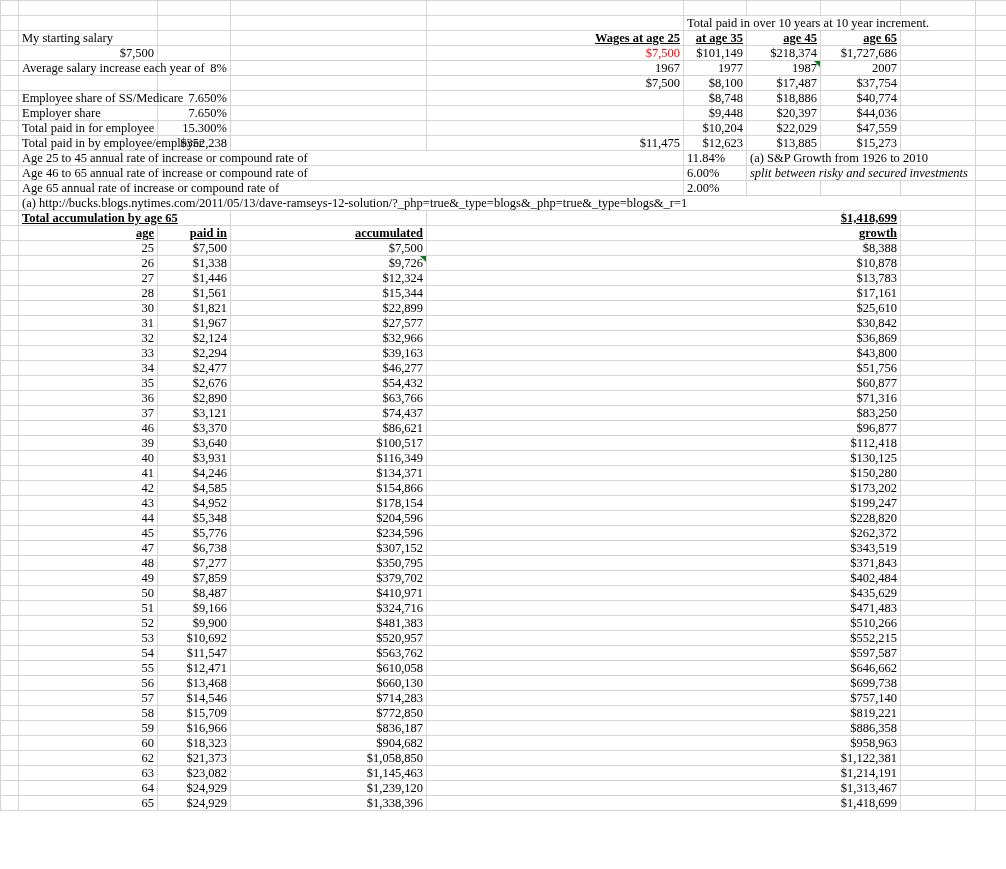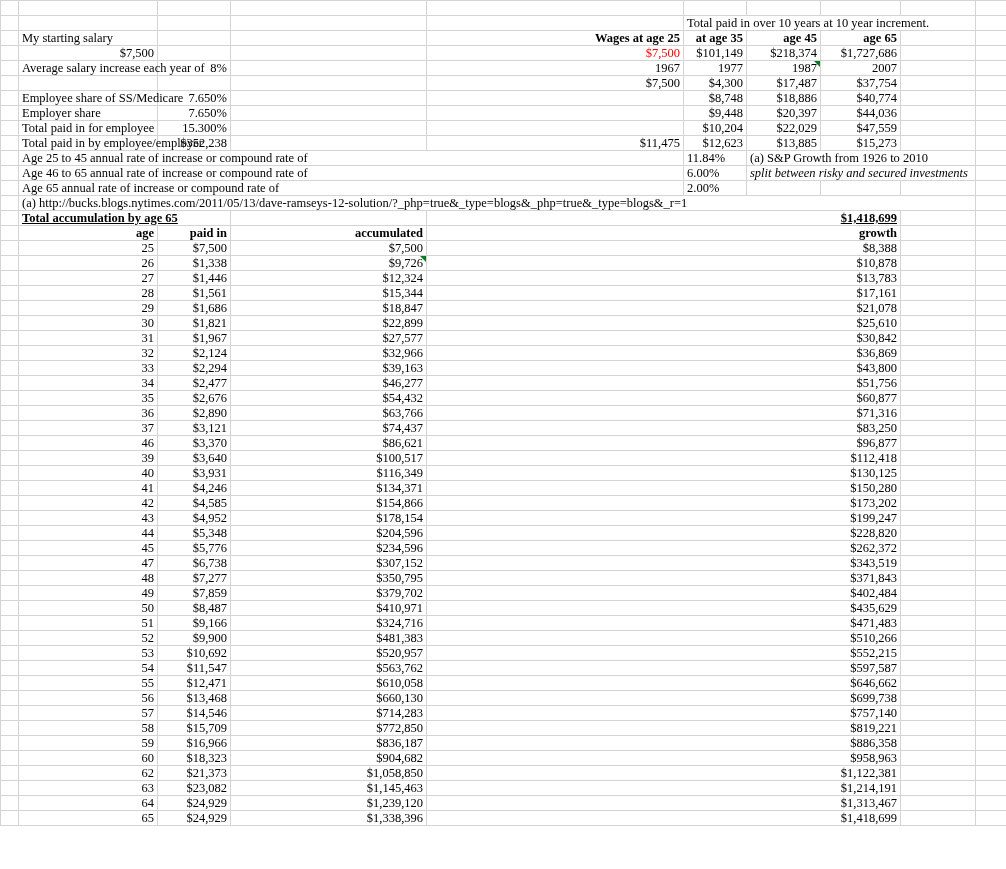--- a/index.html
+++ b/index.html
@@ -39,20 +39,21 @@
   .l  { text-align: left; }
   .it { font-style: italic; }
   .red { color: #ff0000; }
   .big {
     font-size: 17px;
     font-weight: bold;
     line-height: 20px;
   }
   .hdr-u {
     font-weight: bold;
+    text-decoration: underline;
   }
   .num { font-variant-numeric: tabular-nums; }
   
   .cmt::after {
     content: "";
     position: absolute;
     top: 0;
     right: 0;
     width: 0;
     height: 0;
@@ -141,21 +142,21 @@
         <td></td>
         <td class="nb-r"></td>
       </tr>
 
       <tr>
         <td class="nb-l"></td>
         <td class="l"></td>
         <td class="r num"></td>
         <td></td>
         <td class="r num">$7,500</td>
-        <td class="r num">$4,300</td>
+        <td class="r num">$8,100</td>
         <td class="r num">$17,487</td>
         <td class="r num">$37,754</td>
         <td></td>
         <td class="nb-r"></td>
       </tr>
 
       <tr>
         <td class="nb-l"></td>
         <td class="l">Employee share of SS/Medicare</td>
         <td class="r num">7.650%</td>
@@ -289,29 +290,20 @@
           <td class="nb-l"></td>
           <td class="r num">28</td>
           <td class="r num">$1,561</td>
           <td class="r num">$15,344</td>
           <td class="r num" colspan="4">$17,161</td>
           <td></td>
           <td class="nb-r"></td>
         </tr>
         <tr>
           <td class="nb-l"></td>
-          <td class="r num">29</td>
-          <td class="r num">$1,686</td>
-          <td class="r num">$18,847</td>
-          <td class="r num" colspan="4">$21,078</td>
-          <td></td>
-          <td class="nb-r"></td>
-        </tr>
-        <tr>
-          <td class="nb-l"></td>
           <td class="r num">30</td>
           <td class="r num">$1,821</td>
           <td class="r num">$22,899</td>
           <td class="r num" colspan="4">$25,610</td>
           <td></td>
           <td class="nb-r"></td>
         </tr>
         <tr>
           <td class="nb-l"></td>
           <td class="r num">31</td>

